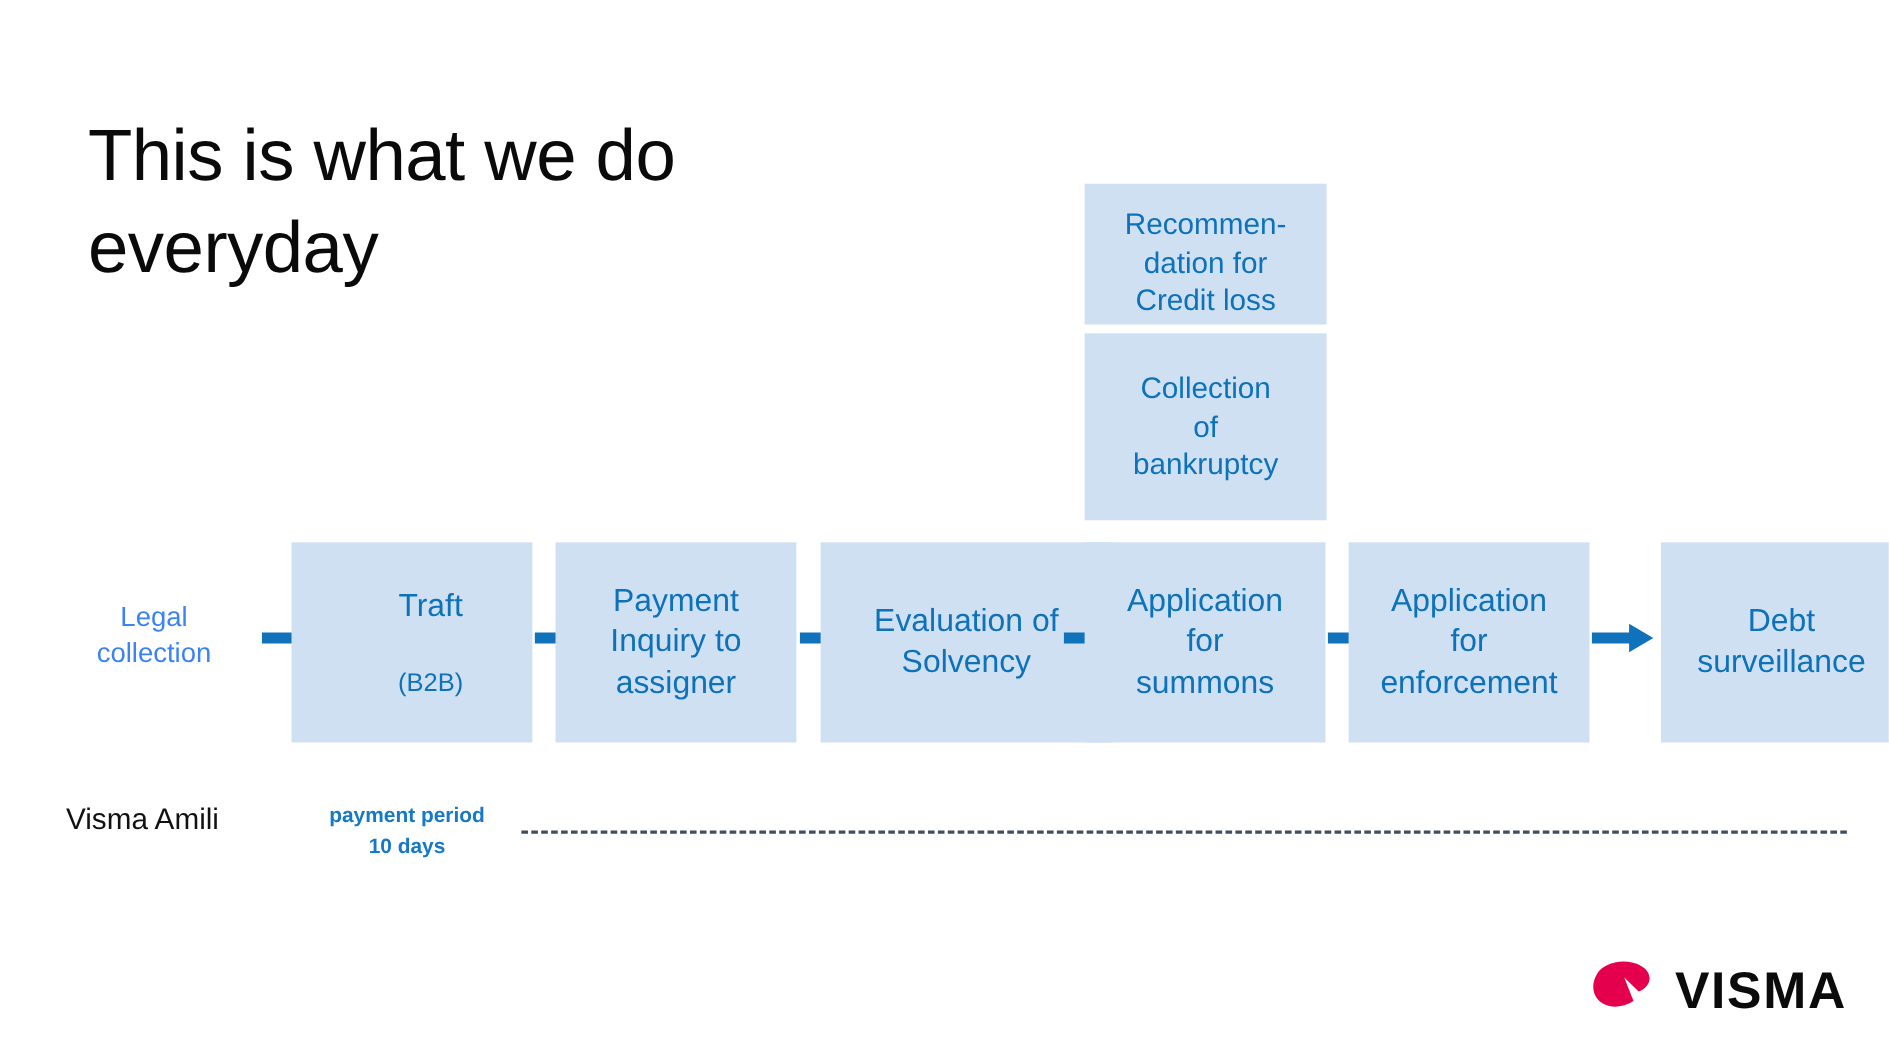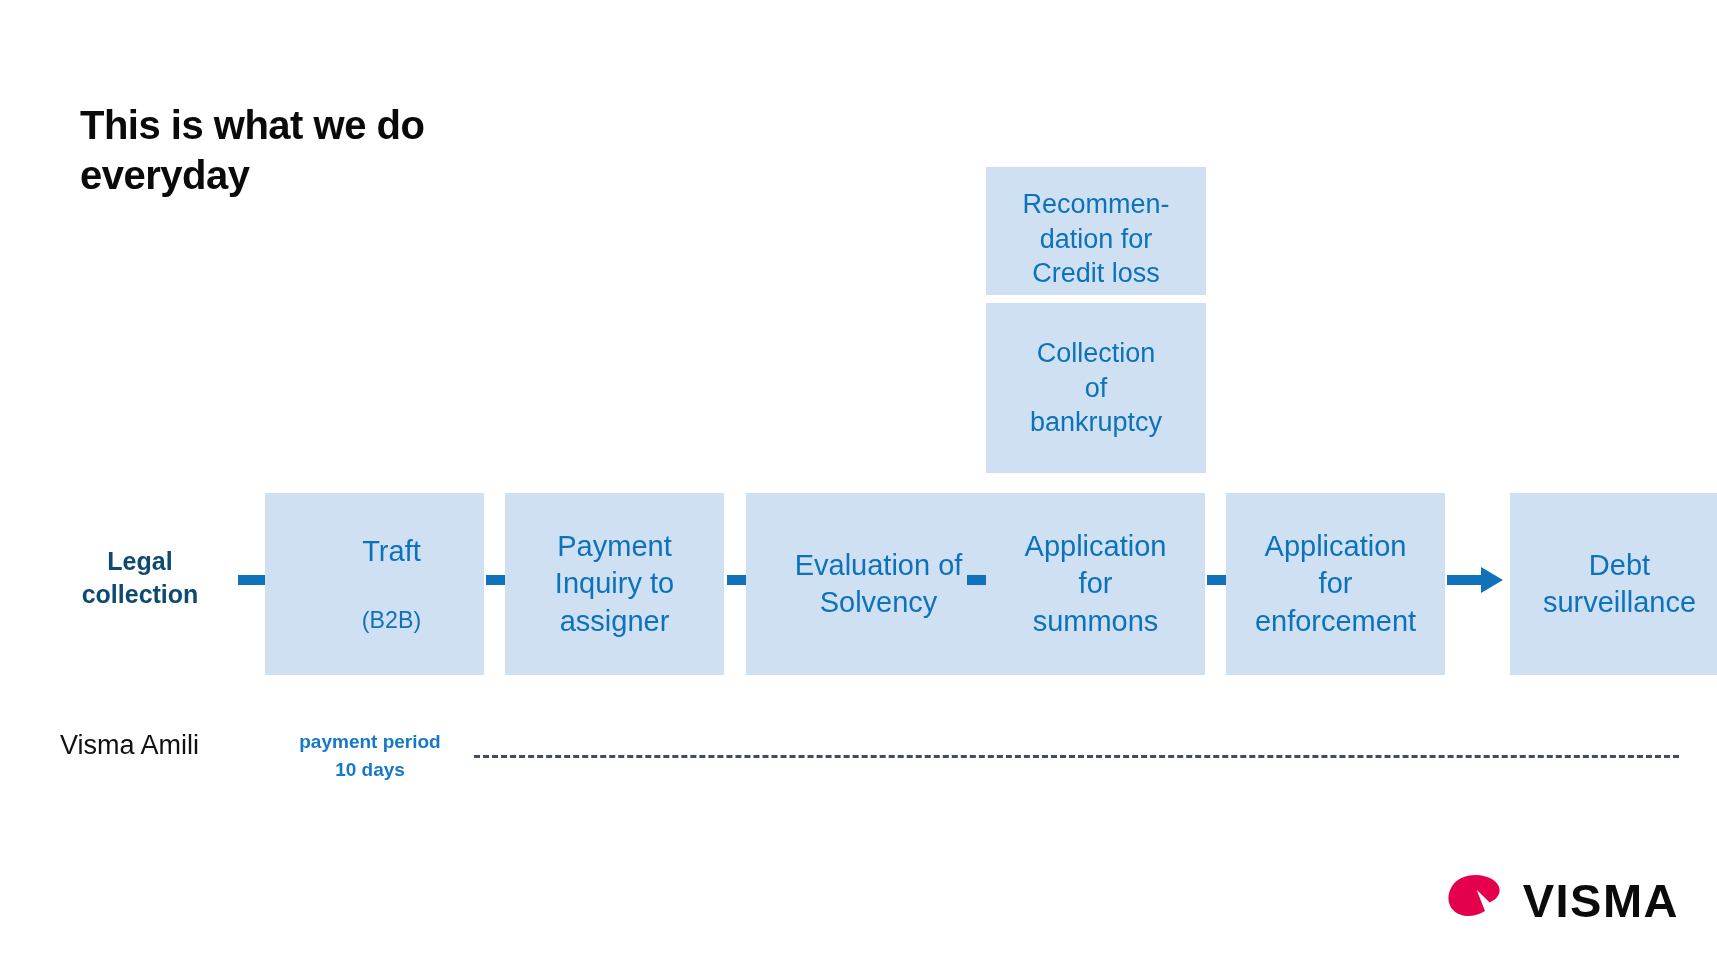--- a/index.html
+++ b/index.html
@@ -22,33 +22,33 @@
     inset: 0;
     background: #ffffff;
   }
 
   
   .slide-title {
     position: absolute;
     left: 80px;
     top: 100px;
     width: 700px;
-    font-size: 40px;
+    font-size: 66px;
     line-height: 1.25;
-    font-weight: 700;
+    font-weight: 400;
     color: #0a0a0a;
     letter-spacing: -0.5px;
     white-space: pre-line;
   }
 
   
   .row-label {
     position: absolute;
-    font-weight: 700;
-    color: #0c4a6e;
+    font-weight: 400;
+    color: #3b82f6;
     text-align: center;
     line-height: 1.3;
     white-space: pre-line;
   }
   .row-label.legal {
     left: 40px;
     top: 545px;
     width: 200px;
     font-size: 25px;
   }

